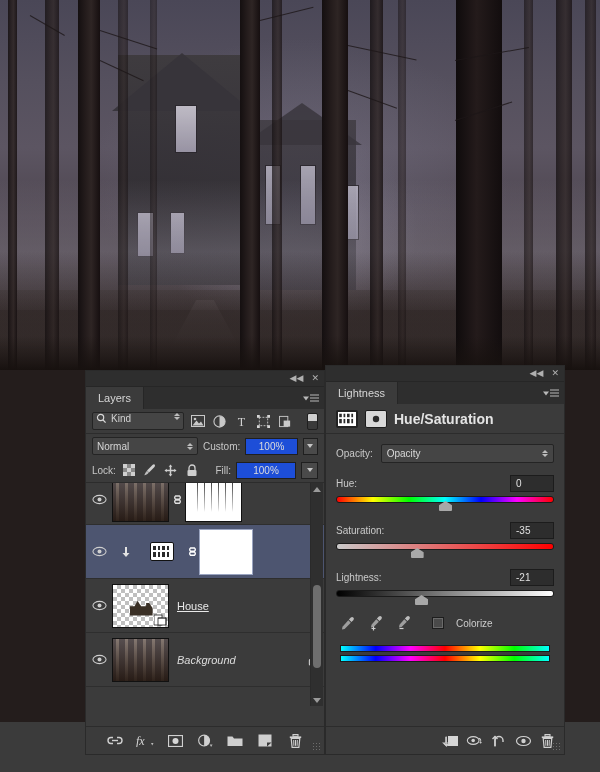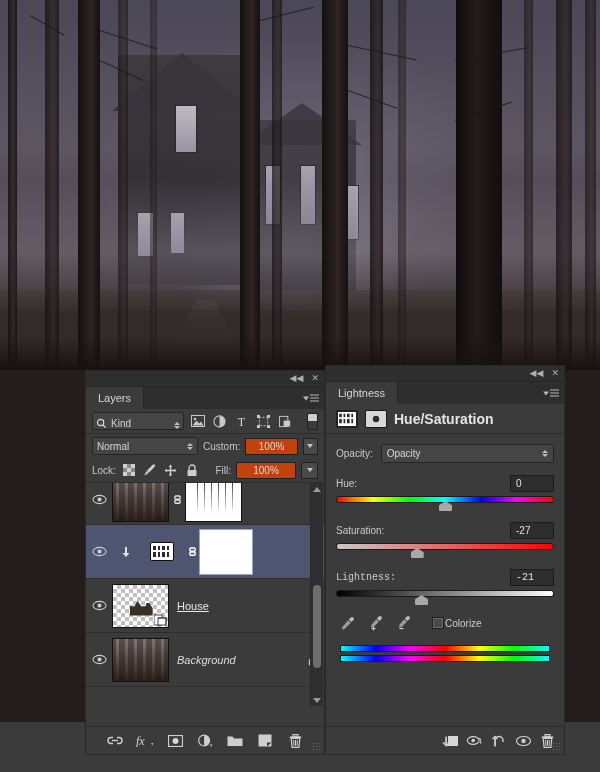--- a/index.html
+++ b/index.html
@@ -147,42 +147,42 @@
 
   
   #layers-panel { left: 85px; top: 370px; width: 240px; height: 385px; }
 
   .row { display: flex; align-items: center; height: 24px; padding: 0 6px; gap: 5px; }
   .sep-line { height: 1px; background: #2c2c2c; }
 
   .filter-select {
     width: 92px; height: 18px; background: #454545;
     border: 1px solid #242424; border-radius: 2px;
-    display: flex; align-items: flex-end; padding: 0 3px; gap: 4px;
+    display: flex; align-items: flex-start; padding: 0 3px; gap: 4px;
     font-size: 10px; color: #d2d2d2; cursor: pointer;
   }
   .spin { margin-left: auto; display: flex; flex-direction: column; gap: 1px; line-height: 0;}
   .spin .up { border-left: 3px solid transparent; border-right: 3px solid transparent; border-bottom: 3px solid #bdbdbd; }
   .spin .down { border-left: 3px solid transparent; border-right: 3px solid transparent; border-top: 3px solid #bdbdbd; }
 
   .ficon { width: 17px; height: 17px; display:flex; align-items:center; justify-content:center; cursor:pointer; }
   .toggle-sw {
     width: 11px; height: 17px; border: 1px solid #1f1f1f; border-radius: 2px;
     background: linear-gradient(to bottom, #cfcfcf 0 45%, #3a3a3a 45% 100%);
     margin-left: auto; cursor: pointer;
   }
 
   .blend-select {
     width: 120px; height: 18px; background: #454545; border: 1px solid #242424;
     border-radius: 2px; display: flex; align-items: center; padding: 0 4px;
     font-size: 10px; color: #d6d6d6; cursor: pointer;
   }
   .lbl { font-size: 10px; color: #c7c7c7; }
   .numfield {
-    width: 60px; height: 17px; background: #c2410c; border: 1px solid #1f1f1f;
+    width: 60px; height: 17px; background: #1d4ed8; border: 1px solid #1f1f1f;
     display:flex; align-items:center; justify-content:center;
     font-size: 10px; color: #dcdcdc; cursor: text;
   }
   .numdrop {
     width: 17px; height: 17px; background: #4a4a4a; border: 1px solid #1f1f1f;
     display:flex; align-items:center; justify-content:center; cursor:pointer;
   }
   .numdrop i { border-left:3px solid transparent; border-right:3px solid transparent; border-top:4px solid #c6c6c6; }
   .lockicon { width: 16px; height: 16px; display:flex; align-items:center; justify-content:center; cursor:pointer; }
 
@@ -313,21 +313,21 @@
   .track-light { background: linear-gradient(to right, #000000, #ffffff); }
   .slider-knob {
     position: absolute; top: 6px; width: 13px; height: 10px; margin-left: -6px;
     background: #a8a8a8; cursor: pointer;
     clip-path: polygon(50% 0%, 100% 42%, 100% 100%, 0% 100%, 0% 42%);
     border-radius: 1px;
   }
 
   .drop-row { display:flex; align-items:center; gap: 12px; padding: 10px 14px 4px 14px; }
   .dropper { width: 16px; height: 16px; cursor: pointer; }
-  .chk-wrap { display:flex; align-items:center; gap: 1px; margin-left: 8px; cursor: pointer; }
+  .chk-wrap { display:flex; align-items:center; gap: 12px; margin-left: 8px; cursor: pointer; }
   .chk {
     width: 12px; height: 12px; background: #4a4a4a;
     border: 1px solid #1d1d1d; box-shadow: inset 0 0 0 1px #6a6a6a;
   }
   .chk-label { font-size: 10px; color: #cccccc; }
 
   .spectrums { padding: 10px 14px 0 14px; }
   .spectrum {
     height: 7px; margin-bottom: 3px; border: 1px solid #1c1c1c;
     background: linear-gradient(to right, #00ffff, #0000ff, #ff00ff, #ff0000, #ffff00, #00ff00, #00ffff);
@@ -733,29 +733,29 @@
       </div>
       <div class="slider-track-wrap">
         <div class="slider-track track-hue"></div>
         <div class="slider-knob" id="knob-hue" style="left: 50%;"></div>
       </div>
     </div>
 
     <div class="slider-block" style="margin-top:8px;">
       <div class="slider-head">
         <span class="slider-name">Saturation:</span>
-        <span class="slider-val">-27</span>
+        <span class="slider-val">-35</span>
       </div>
       <div class="slider-track-wrap">
         <div class="slider-track track-sat"></div>
         <div class="slider-knob" id="knob-sat" style="left: 37%;"></div>
       </div>
     </div>
 
-    <div class="slider-block" style="margin-top:8px;font-family:Liberation Mono, monospace;">
+    <div class="slider-block" style="margin-top:8px;">
       <div class="slider-head">
         <span class="slider-name">Lightness:</span>
         <span class="slider-val">-21</span>
       </div>
       <div class="slider-track-wrap">
         <div class="slider-track track-light"></div>
         <div class="slider-knob" id="knob-light" style="left: 39%;"></div>
       </div>
     </div>
 

